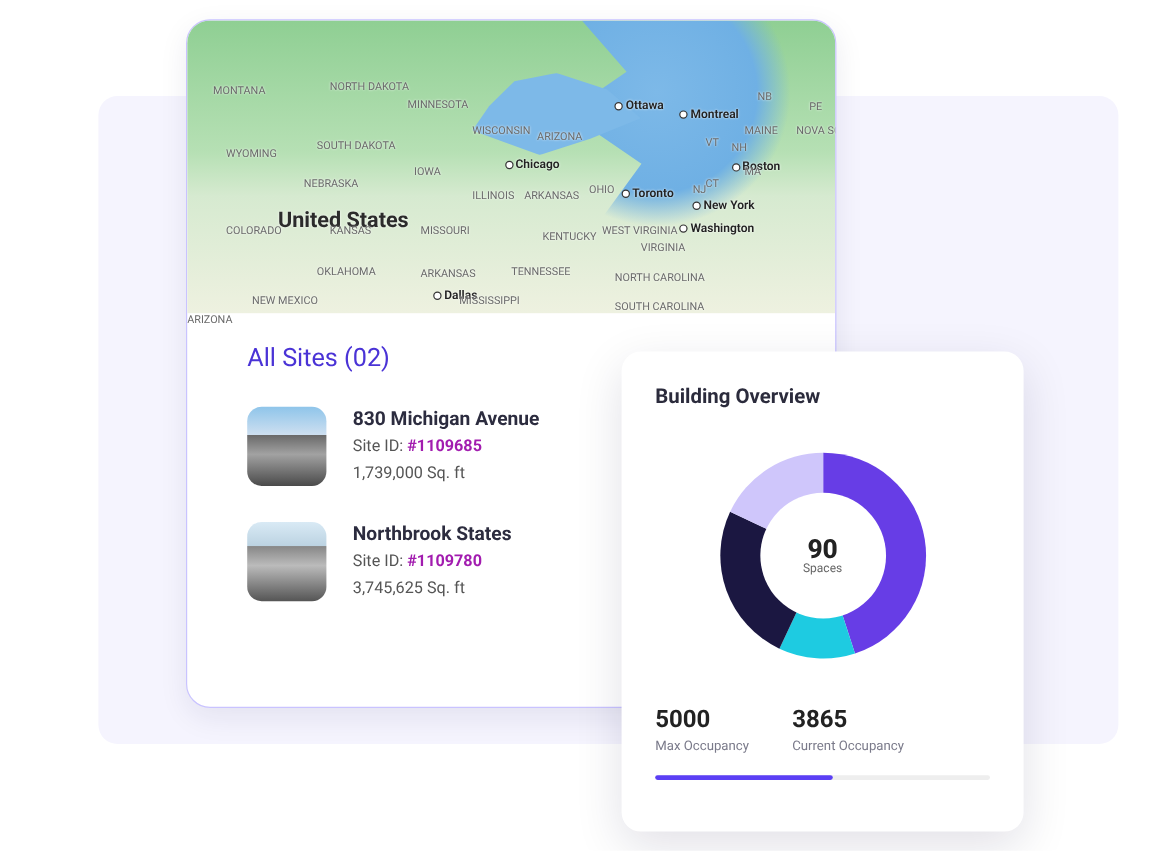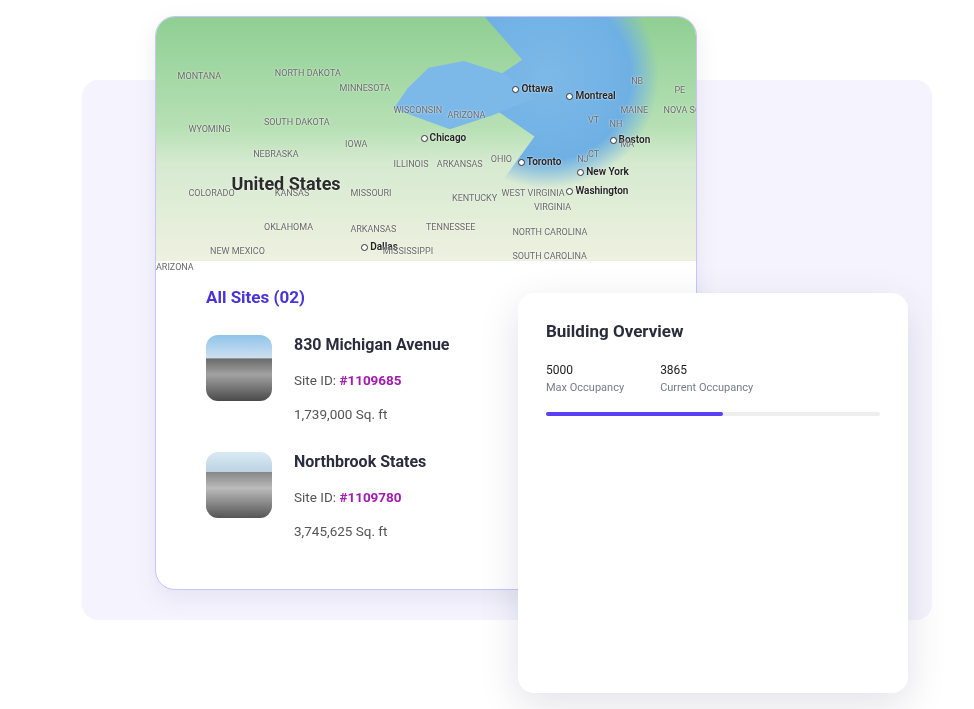--- a/index.html
+++ b/index.html
@@ -7,39 +7,39 @@
   .bg-panel{position:absolute;left:82px;top:80px;width:850px;height:540px;background:#f5f4fe;border-radius:16px}
   .main-card{position:absolute;left:155px;top:16px;width:540px;height:572px;background:#fff;border:1px solid #c9c3ff;border-radius:20px;box-shadow:0 8px 24px rgba(30,20,80,.08);overflow:hidden}
   .map{height:244px;width:100%;position:relative;background:linear-gradient(180deg,#8fcf93 0%,#b6e0b4 45%,#d6ead0 60%,#eef1e0 100%)}
   .map .ocean{position:absolute;right:0;top:0;width:46%;height:70%;background:radial-gradient(circle at 40% 35%,#7db9e8 0%,#6fb0e4 45%,transparent 60%);clip-path:polygon(100% 0,100% 100%,20% 100%,35% 70%,10% 45%,30% 25%,15% 0)}
   .map .lakes{position:absolute;left:44%;top:18%;width:26%;height:28%;background:#7db9e8;clip-path:polygon(10% 40%,25% 10%,50% 0,80% 20%,100% 55%,70% 80%,40% 100%,0 70%)}
   .map .lbl{position:absolute;font-size:9px;color:#6a6a6a;white-space:nowrap;text-shadow:0 0 2px #fff}
   .map .country{font-weight:700;font-size:18px;color:#2b2b2b}
   .map .city{font-size:10px;color:#222;font-weight:600}
   .map .city::before{content:"";display:inline-block;width:5px;height:5px;border:1px solid #333;border-radius:50%;margin-right:2px;vertical-align:middle;background:#fff}
   .sites{padding:26px 50px 0 50px}
-  .sites-title{color:#4a33d6;font-weight:700;font-size:17px;margin-bottom:28px}
+  .sites-title{color:#4a33d6;font-weight:400;font-size:21px;margin-bottom:28px}
   .site{display:flex;gap:22px;margin-bottom:30px}
   .thumb{width:66px;height:66px;border-radius:12px;flex:none}
   .thumb.t1{background:linear-gradient(180deg,#8fc5ea 0%,#cddff0 35%,#6a6a6a 36%,#a2a2a2 60%,#4a4a4a 100%)}
   .thumb.t2{background:linear-gradient(180deg,#d9eaf5 0%,#bcd3e2 30%,#888 31%,#bbb 55%,#555 100%)}
-  .site-info{display:flex;flex-direction:column;gap:18px}
+  .site-info{display:flex;flex-direction:column;gap:6px}
   .site-name{font-weight:700;color:#2c2c3f;font-size:16px}
   .site-id-line{font-size:13.5px;color:#555}
   .site-id{color:#a21caf;font-weight:700}
   .site-area{font-size:13.5px;color:#555}
-  .overview{position:absolute;left:518px;top:293px;width:390px;height:400px;background:#fff;border-radius:16px;box-shadow:0 12px 40px rgba(20,10,60,.12);padding:28px 28px 22px 28px;box-sizing:border-box}
+  .overview{position:absolute;left:518px;top:293px;width:335px;height:400px;background:#fff;border-radius:16px;box-shadow:0 12px 40px rgba(20,10,60,.12);padding:28px 28px 22px 28px;box-sizing:border-box}
   .ov-title{font-weight:700;color:#2b2b3c;font-size:17px;margin-bottom:22px}
   .donut-wrap{position:relative;width:200px;height:200px;margin:0 auto 24px auto}
   .donut-center{position:absolute;inset:0;display:flex;flex-direction:column;align-items:center;justify-content:center}
   .donut-center .num{font-weight:800;font-size:22px;color:#222}
   .donut-center .lab{font-size:10px;color:#666;margin-top:-2px}
   .stats{display:flex;gap:36px;margin-top:4px}
   .stat{display:flex;flex-direction:column;gap:4px}
-  .stat-val{font-weight:400;font-size:12px;color:#222}
+  .stat-val{font-weight:700;font-size:20px;color:#222}
   .stat-lab{font-size:11px;color:#7a7a8a}
   .bar{position:relative;height:4px;width:100%;background:#eee;border-radius:2px;margin-top:18px}
   .bar-fill{position:absolute;left:0;top:0;height:100%;background:#5b3ff5;border-radius:2px}
   svg.donut{display:block}
 </style>
 </head>
 <body>
 
 <div class="stage">
   <div class="bg-panel"></div>
@@ -119,20 +119,35 @@
             <span class="site-id"> </span><span class="site-id">#1109780</span>
           </div>
           <div class="site-area">3,745,625 Sq. ft</div>
         </div>
       </div>
     </div>
   </div>
 
   <div class="overview">
     <div class="ov-title">Building Overview</div>
+    <div class="donut-wrap">
+      <svg class="donut" width="200" height="200" viewBox="0 0 42 42">
+        <g id="donut-slices" transform="translate(21 21)">
+            <path d="M 0 0 L 1.102182119232618e-15 -18 A 18 18 0 0 1 5.562305898749054 17.119017293312762 Z" fill="#673de6"></path>
+            <path d="M 0 0 L 5.562305898749054 17.119017293312762 A 18 18 0 0 1 -7.664027248171302 16.286886944388353 Z" fill="#1ecbe1"></path>
+            <path d="M 0 0 L -7.664027248171302 16.286886944388353 A 18 18 0 0 1 -16.286886944388353 -7.664027248171301 Z" fill="#1b1741"></path>
+            <path d="M 0 0 L -16.286886944388353 -7.664027248171301 A 18 18 0 0 1 -3.3065463576978533e-15 -18 Z" fill="#cfc6fb"></path>
+          </g>
+        <circle cx="21" cy="21" r="11" fill="#fff"></circle>
+      </svg>
+      <div class="donut-center">
+        <div class="num">90</div>
+        <div class="lab">Spaces</div>
+      </div>
+    </div>
     <div class="stats">
       <div class="stat">
         <div class="stat-val">5000</div>
         <div class="stat-lab">Max Occupancy</div>
       </div>
       <div class="stat">
         <div class="stat-val">3865</div>
         <div class="stat-lab">Current Occupancy</div>
       </div>
     </div>

